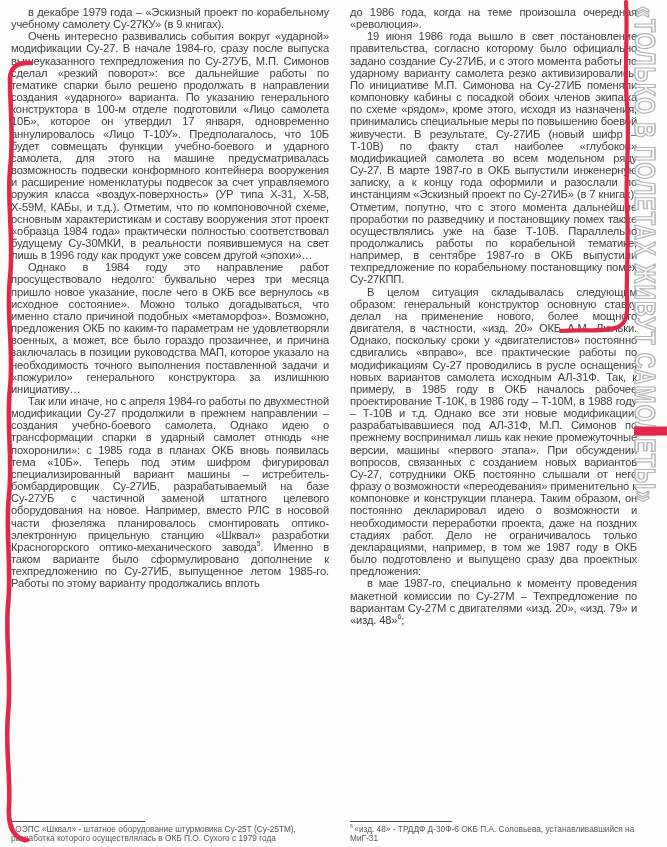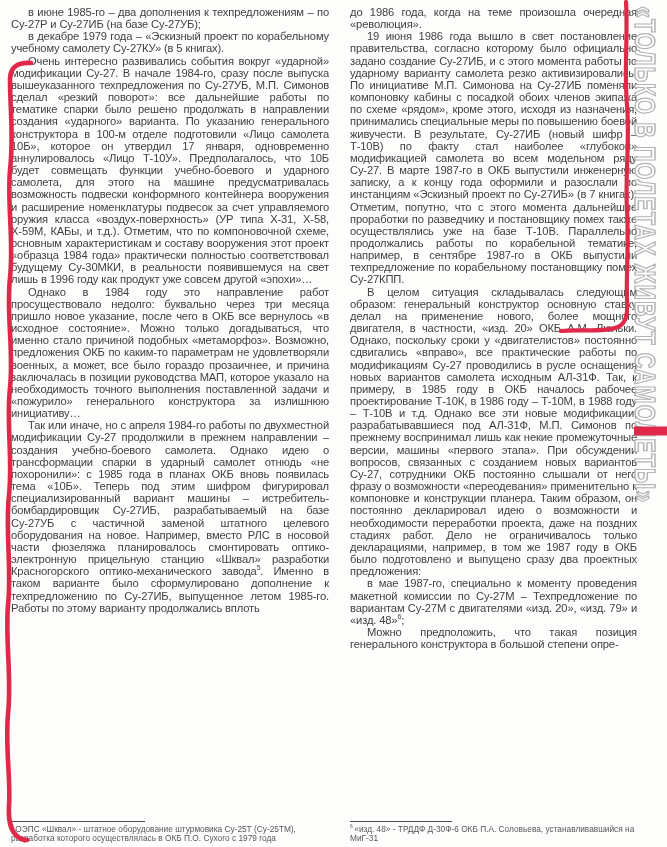--- a/index.html
+++ b/index.html
@@ -44,39 +44,37 @@
   }
   .marks{position:absolute;left:0;top:0;z-index:4;pointer-events:none;}
 </style>
 </head>
 <body>
 
 <div class="page">
 
   <div class="col col-left">
     <div class="paras">
-        <p class="para indent"><span>в июне 1985-го – два дополнения к техпредложениям – по Су-27Р и Су-27ИБ (на базе Су-27УБ);</span></p>
-        <p class="para indent"><span>в декабре 1979 года – </span><span class="it">«Эскизный проект по корабельному учебному самолету Су-27КУ»</span><span> (в 5 книгах).</span></p>
+        <p class="para indent"><span>в декабре 1979 года – </span><span class="it">«Эскизный проект по корабельному учебному самолету Су-27КУ»</span><span> (в 9 книгах).</span></p>
         <p class="para indent"><span>Очень интересно развивались события вокруг «ударной» модификации Су-27. В начале 1984-го, сразу после выпуска вышеуказанного техпредложения по Су-27УБ, М.П. Симонов сделал «резкий поворот»: все дальнейшие работы по тематике спарки было решено продолжать в направлении создания «ударного» варианта. По указанию генерального конструктора в 100-м отделе подготовили </span><span class="it">«Лицо самолета 10Б»</span><span>, которое он утвердил 17 января, одновременно аннулировалось </span><span class="it">«Лицо Т-10У»</span><span>. Предполагалось, что 10Б будет совмещать функции учебно-боевого и ударного самолета, для этого на машине предусматривалась возможность подвески конформного контейнера вооружения и расширение номенклатуры подвесок за счет управляемого оружия класса «воздух-поверхность» (УР типа Х-31, Х-58, Х-59М, КАБы, и т.д.). Отметим, что по компоновочной схеме, основным характеристикам и составу вооружения этот проект «образца 1984 года» практически полностью соответствовал будущему Су-30МКИ, в реальности появившемуся на свет лишь в 1996 году как продукт уже совсем другой «эпохи»…</span></p>
         <p class="para indent"><span>Однако в 1984 году это направление работ просуществовало недолго: буквально через три месяца пришло новое указание, после чего в ОКБ все вернулось «в исходное состояние». Можно только догадываться, что именно стало причиной подобных «метаморфоз». Возможно, предложения ОКБ по каким-то параметрам не удовлетворяли военных, а может, все было гораздо прозаичнее, и причина заключалась в позиции руководства МАП, которое указало на необходимость точного выполнения поставленной задачи и «пожурило» генерального конструктора за излишнюю инициативу…</span></p>
         <p class="para indent"><span>Так или иначе, но с апреля 1984-го работы по двухместной модификации Су-27 продолжили в прежнем направлении – создания учебно-боевого самолета. Однако идею о трансформации спарки в ударный самолет отнюдь «не похоронили»: с 1985 года в планах ОКБ вновь появилась тема «10Б». Теперь под этим шифром фигурировал специализированный вариант машины – истребитель-бомбардировщик Су-27ИБ, разрабатываемый на базе Су-27УБ с частичной заменой штатного целевого оборудования на новое. Например, вместо РЛС в носовой части фюзеляжа планировалось смонтировать оптико-электронную прицельную станцию «Шквал» разработки Красногорского оптико-механического завода</span><sup>5</sup><span>. Именно в таком варианте было сформулировано дополнение к техпредложению по Су-27ИБ, выпущенное летом 1985-го. Работы по этому варианту продолжались вплоть</span></p>
       </div>
     <div class="footnote">
       <hr class="footnote-rule rule-left">
       <div><sup>5 </sup><span>ОЭПС «Шквал» - штатное оборудование штурмовика Су-25Т (Су-25ТМ), разработка которого осуществлялась в ОКБ П.О. Сухого с 1979 года</span></div>
     </div>
   </div>
 
   <div class="col col-right">
     <div class="paras">
         <p class="para"><span>до 1986 года, когда на теме произошла очередная «революция».</span></p>
         <p class="para indent"><span>19 июня 1986 года вышло в свет постановление правительства, согласно которому было официально задано создание Су-27ИБ, и с этого момента работы по ударному варианту самолета резко активизировались. По инициативе М.П. Симонова на Су-27ИБ поменяли компоновку кабины  с посадкой обоих членов экипажа по схеме «рядом»,  кроме этого, исходя из назначения, принимались специальные меры по повышению боевой живучести. В результате, Су-27ИБ (новый шифр – Т-10В) по факту стал наиболее «глубокой» модификацией самолета во всем модельном ряду Су-27. В марте 1987-го в ОКБ выпустили инженерную записку, а к концу года оформили и разослали по инстанциям </span><span class="it">«Эскизный проект по Су-27ИБ»</span><span> (в 7 книгах). Отметим, попутно, что с этого момента дальнейшие проработки по разведчику и постановщику помех также осуществлялись уже на базе Т-10В. Параллельно продолжались работы по корабельной тематике, например, в сентябре 1987-го в ОКБ выпустили техпредложение по корабельному постановщику помех Су-27КПП.</span></p>
         <p class="para indent"><span>В целом ситуация складывалась следующим образом: генеральный конструктор основную ставку делал на применение нового, более мощного двигателя, в частности, «изд. 20» ОКБ А.М. Люльки. Однако, поскольку сроки у «двигателистов» постоянно сдвигались «вправо», все практические работы по модификациям Су-27 проводились в русле оснащения новых вариантов самолета исходным АЛ-31Ф. Так, к примеру, в 1985 году в ОКБ началось рабочее проектирование Т-10К, в 1986 году – Т-10М, в 1988 году – Т-10В и т.д. Однако все эти новые модификации, разрабатывавшиеся под АЛ-31Ф, М.П. Симонов по прежнему воспринимал лишь как некие промежуточные версии, машины «первого этапа». При обсуждении вопросов, связанных с созданием новых вариантов Су-27, сотрудники ОКБ постоянно слышали от него фразу о возможности «переодевания»  применительно к компоновке и конструкции планера. Таким образом, он постоянно декларировал идею о возможности и необходимости переработки проекта, даже на поздних стадиях работ. Дело не ограничивалось только декларациями, например, в том же 1987 году в ОКБ было подготовлено и выпущено сразу два проектных предложения:</span></p>
         <p class="para indent"><span>в мае 1987-го, специально к моменту проведения макетной комиссии по Су-27М – Техпредложение по вариантам Су-27М с двигателями «изд. 20», «изд. 79» и «изд. 48»</span><sup>6</sup><span>;</span></p>
-        <p class="para indent"><span>Можно предположить, что такая позиция генерального конструктора в большой степени опре-</span></p>
       </div>
     <div class="footnote">
       <hr class="footnote-rule rule-right">
       <div><sup>6 </sup><span>«изд. 48» - ТРДДФ Д-30Ф-6 ОКБ П.А. Соловьева, устанавливавшийся на МиГ-31</span></div>
     </div>
   </div>
 
   <div class="banner">«ТОЛЬКО В ПОЛЕТАХ ЖИВУТ САМОЛЕТЫ»</div>
 
   <svg class="marks" width="667" height="847" viewBox="0 0 667 847" aria-hidden="true">

